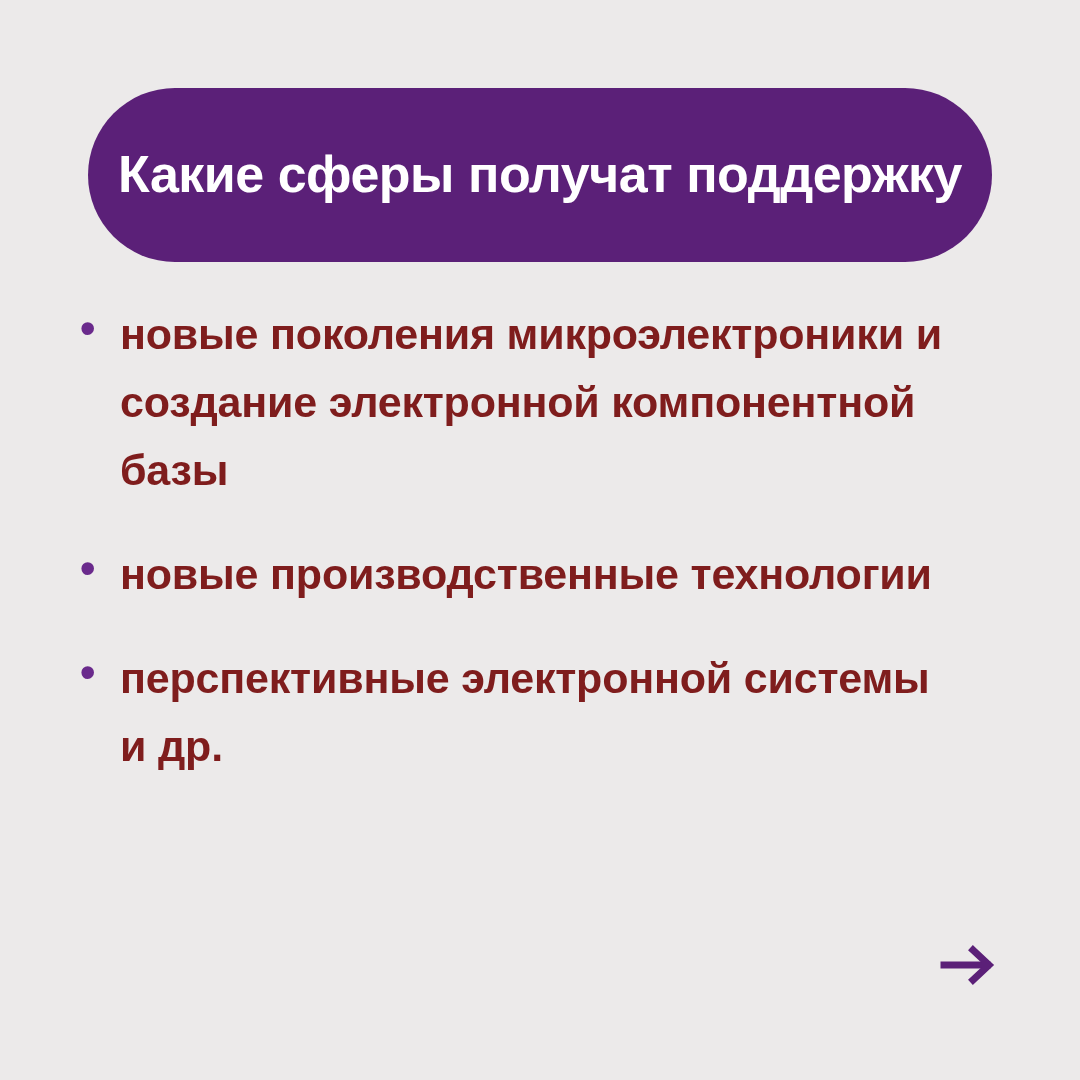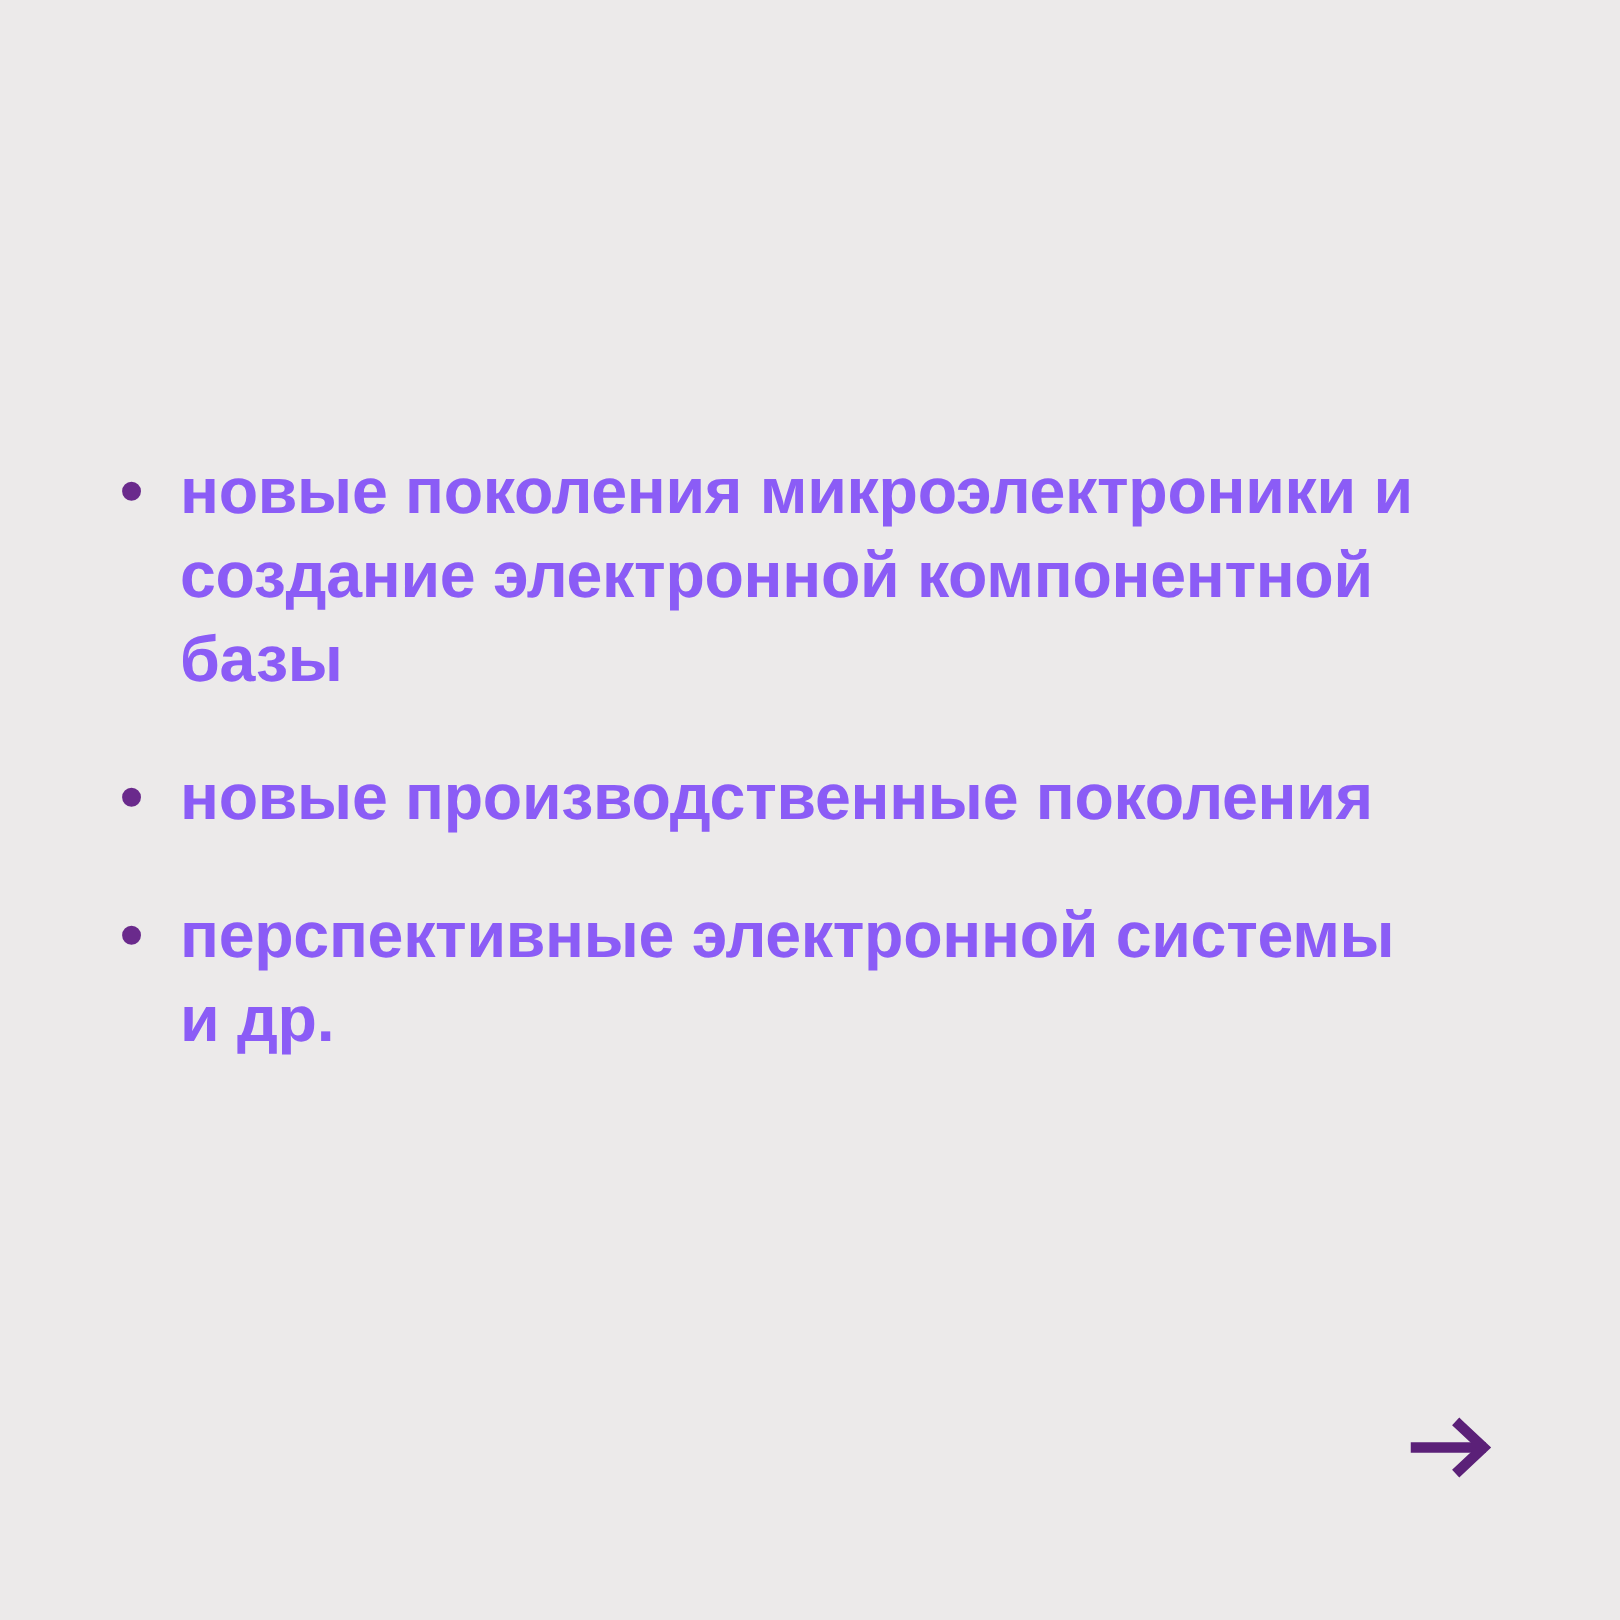--- a/index.html
+++ b/index.html
@@ -56,24 +56,24 @@
   .bullet-dot {
     color: #6a2a8c;
     font-size: 44px;
     line-height: 56px;
     width: 40px;
     flex: 0 0 40px;
     text-align: left;
     font-weight: bold;
   }
   .bullet-text {
-    color: #8b5cf6;
+    color: #7f1d1d;
     font-size: 43px;
     font-weight: bold;
-    line-height: 56px;
+    line-height: 68px;
     letter-spacing: -0.2px;
     max-width: 830px;
   }
   .arrow-next {
     position: absolute;
     right: 84px;
     bottom: 92px;
     width: 56px;
     height: 46px;
     display: flex;
@@ -83,31 +83,34 @@
   }
   .arrow-next svg {
     display: block;
   }
 </style>
 </head>
 <body>
 
 <div class="slide">
 
+  <div class="title-pill">
+    <div class="title-text">Какие сферы получат поддержку</div>
+  </div>
 
   <div class="bullet-list">
 
     <div class="bullet-item">
       <div class="bullet-dot">•</div>
       <div class="bullet-text">новые поколения микроэлектроники и создание электронной компонентной базы</div>
     </div>
 
     <div class="bullet-item">
       <div class="bullet-dot">•</div>
-      <div class="bullet-text">новые производственные поколения</div>
+      <div class="bullet-text">новые производственные технологии</div>
     </div>
 
     <div class="bullet-item">
       <div class="bullet-dot">•</div>
       <div class="bullet-text">перспективные электронной системы и др.</div>
     </div>
 
   </div>
 
   <div class="arrow-next">

